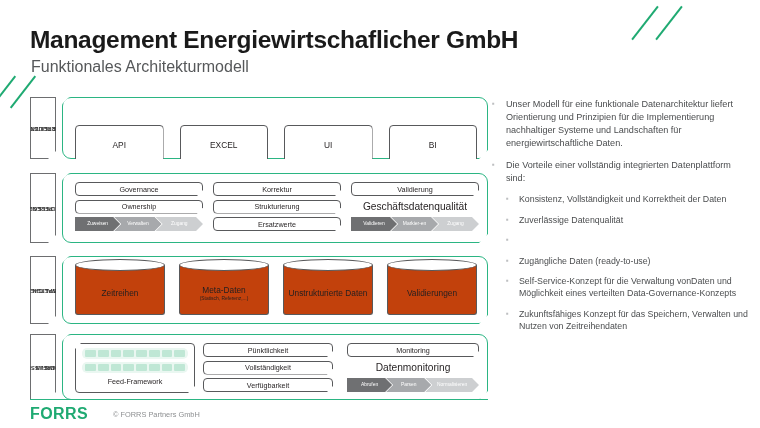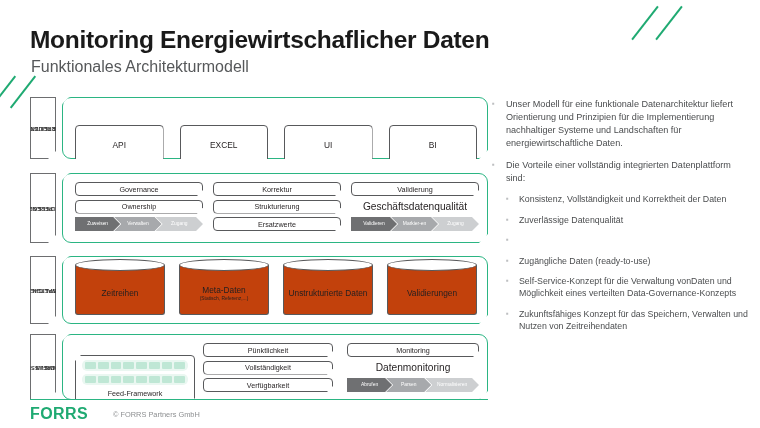--- a/index.html
+++ b/index.html
@@ -198,21 +198,20 @@
     position: absolute;
     left: 12px; top: 8px;
     width: 120px; height: 50px;
     border: 1.1px solid #58595b;
     border-radius: 4px;
     background: #ffffff;
     clip-path: polygon(6px 0, 100% 0, 100% calc(100% - 7px), calc(100% - 7px) 100%, 0 100%, 0 6px);
     display: flex; flex-direction: column;
     align-items: center; justify-content: flex-start;
     padding: 4px 6px 8px 6px;
-    margin-top: 12px;
   }
   .grid-band {
     width: 100%;
     background: #eaf7f1;
     border-radius: 5px;
     padding: 2px 3px;
     display: flex; gap: 2px;
     margin-bottom: 2.5px;
   }
   .grid-cell {
@@ -295,21 +294,21 @@
 
 <div class="slash-group" id="slashes-top-right">
   <div class="slash s1"></div>
   <div class="slash s2"></div>
 </div>
 <div class="slash-group" id="slashes-left">
   <div class="slash s1"></div>
   <div class="slash s2"></div>
 </div>
 
-<h1 id="page-title">Monitoring Energiewirtschaflicher Daten</h1>
+<h1 id="page-title">Management Energiewirtschaflicher GmbH</h1>
 <h2 id="page-subtitle">Funktionales Architekturmodell</h2>
 
 <div id="diagram">
 
   <div class="layer l1">
     <div class="layer-tab">
       <span>
         <span>BEREITSTELLEN</span><br>
         <span>&amp; VERTEILEN</span>
       </span>

